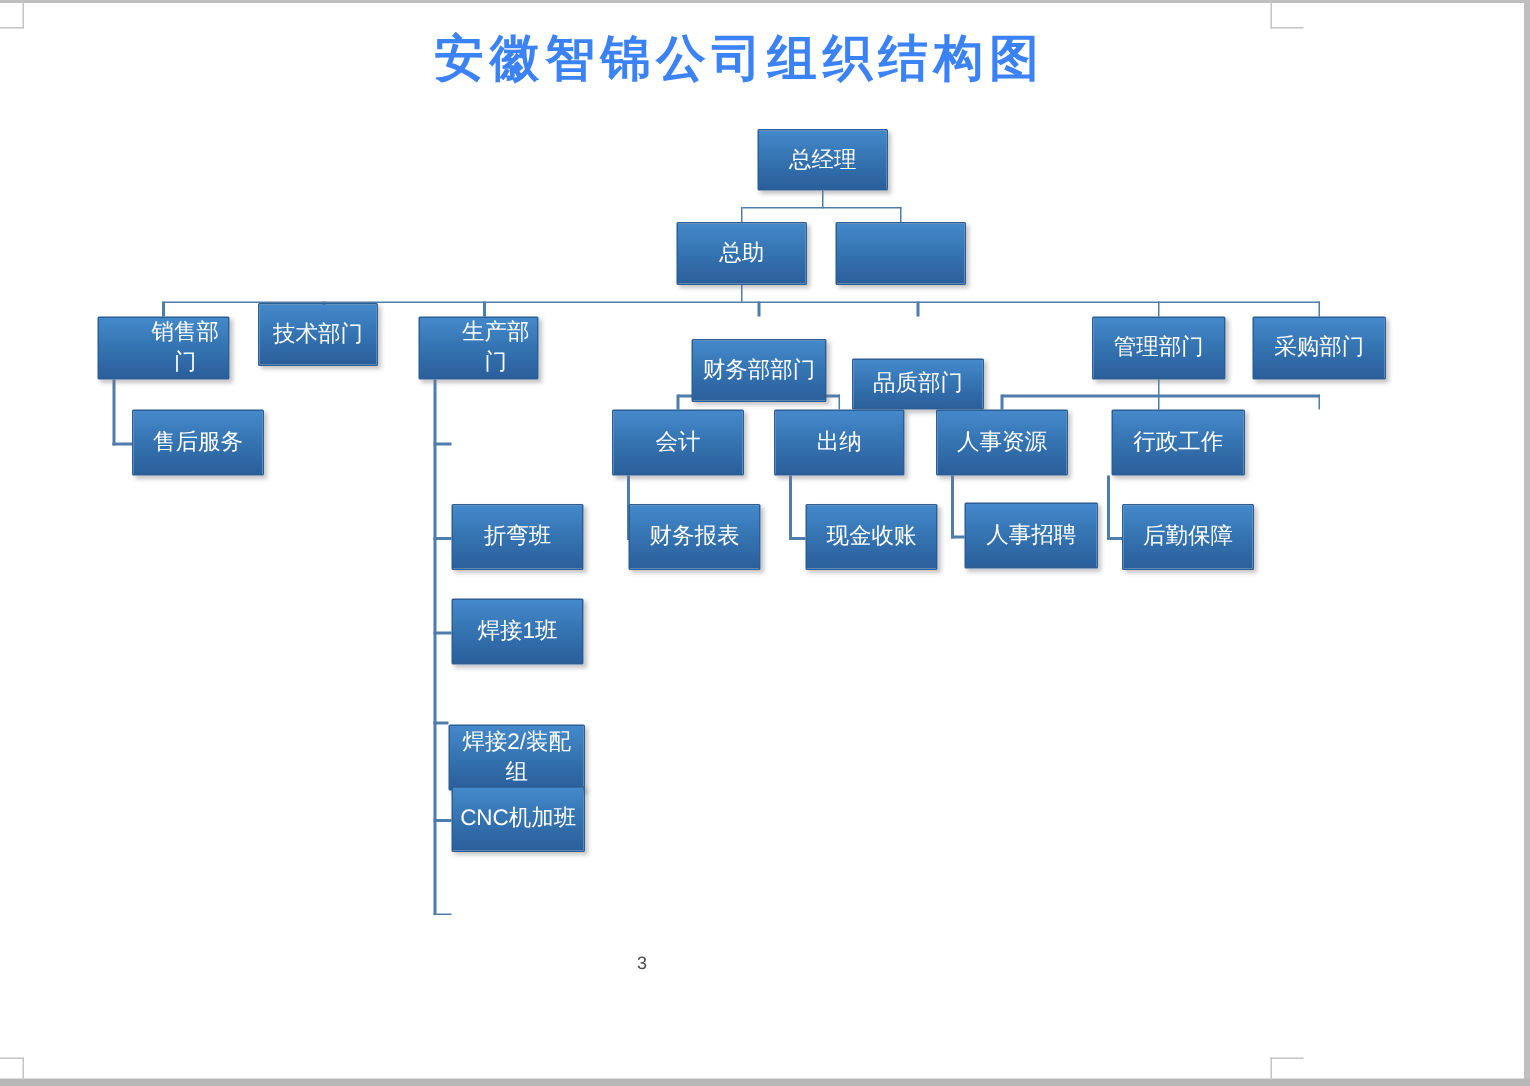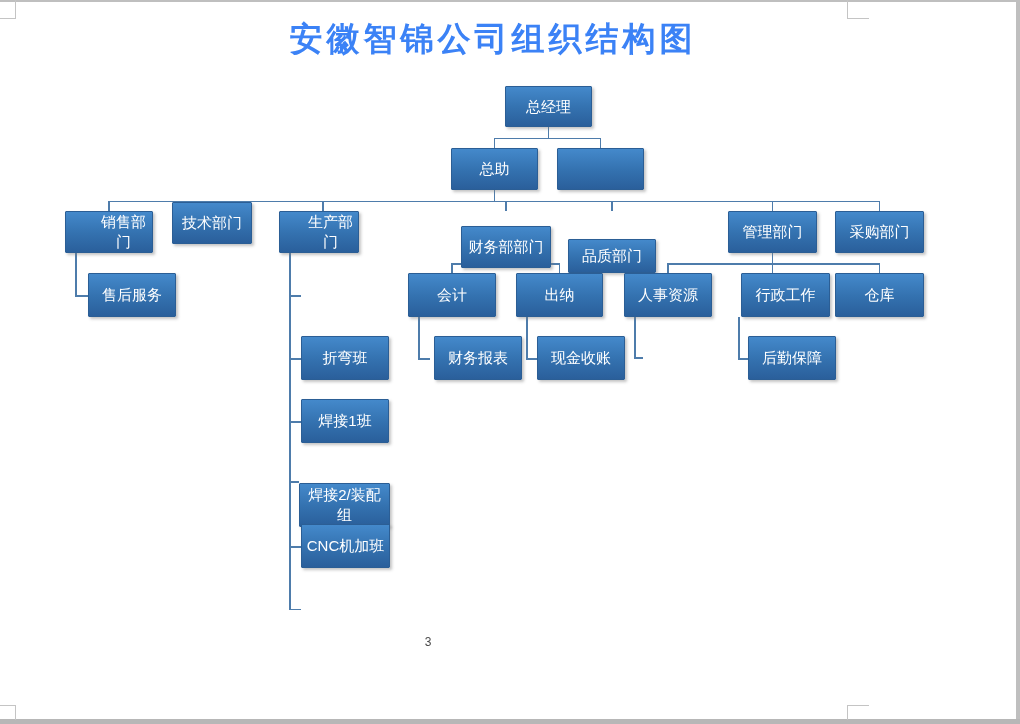--- a/index.html
+++ b/index.html
@@ -104,22 +104,22 @@
       <div class="node" style="left: 568px; top: 211px; width: 88px; height: 34px; margin-top: 28px;">品质部门</div>
       <div class="node" style="left: 728px; top: 211px; width: 89px; height: 42px;">管理部门</div>
       <div class="node" style="left: 835px; top: 211px; width: 89px; height: 42px;">采购部门</div>
       <div class="node" style="left: 88px; top: 273px; width: 88px; height: 44px;">售后服务</div>
       <div class="node" style="left: 301px; top: 336px; width: 88px; height: 44px;">折弯班</div>
       <div class="node" style="left: 301px; top: 399px; width: 88px; height: 44px;">焊接1班</div>
       <div class="node" style="left: 299px; top: 459px; width: 91px; height: 44px; margin-top: 24px;">焊接2/装配组</div>
       <div class="node" style="left: 301px; top: 524px; width: 89px; height: 44px;">CNC机加班</div>
       <div class="node" style="left: 516px; top: 273px; width: 87px; height: 44px;">出纳</div>
       <div class="node" style="left: 408px; top: 273px; width: 88px; height: 44px;">会计</div>
-      <div class="node" style="left: 434px; top: 336px; width: 88px; height: 44px;">财务报表</div>
+      <div class="node" style="left: 419px; top: 336px; width: 88px; height: 44px;">财务报表</div>
       <div class="node" style="left: 537px; top: 336px; width: 88px; height: 44px;">现金收账</div>
       <div class="node" style="left: 624px; top: 273px; width: 88px; height: 44px;">人事资源</div>
       <div class="node" style="left: 741px; top: 273px; width: 89px; height: 44px;">行政工作</div>
-      <div class="node" style="left: 835px; top: 273px; width: 89px; height: 44px;">仓库</div>
+      <div class="node" style="left: 643px; top: 335px; width: 89px; height: 44px;">人事招聘</div>
       <div class="node" style="left: 748px; top: 336px; width: 88px; height: 44px;">后勤保障</div>
     </div>
 
   <div class="page-num">3</div>
 </div>
 
 </body></html>

